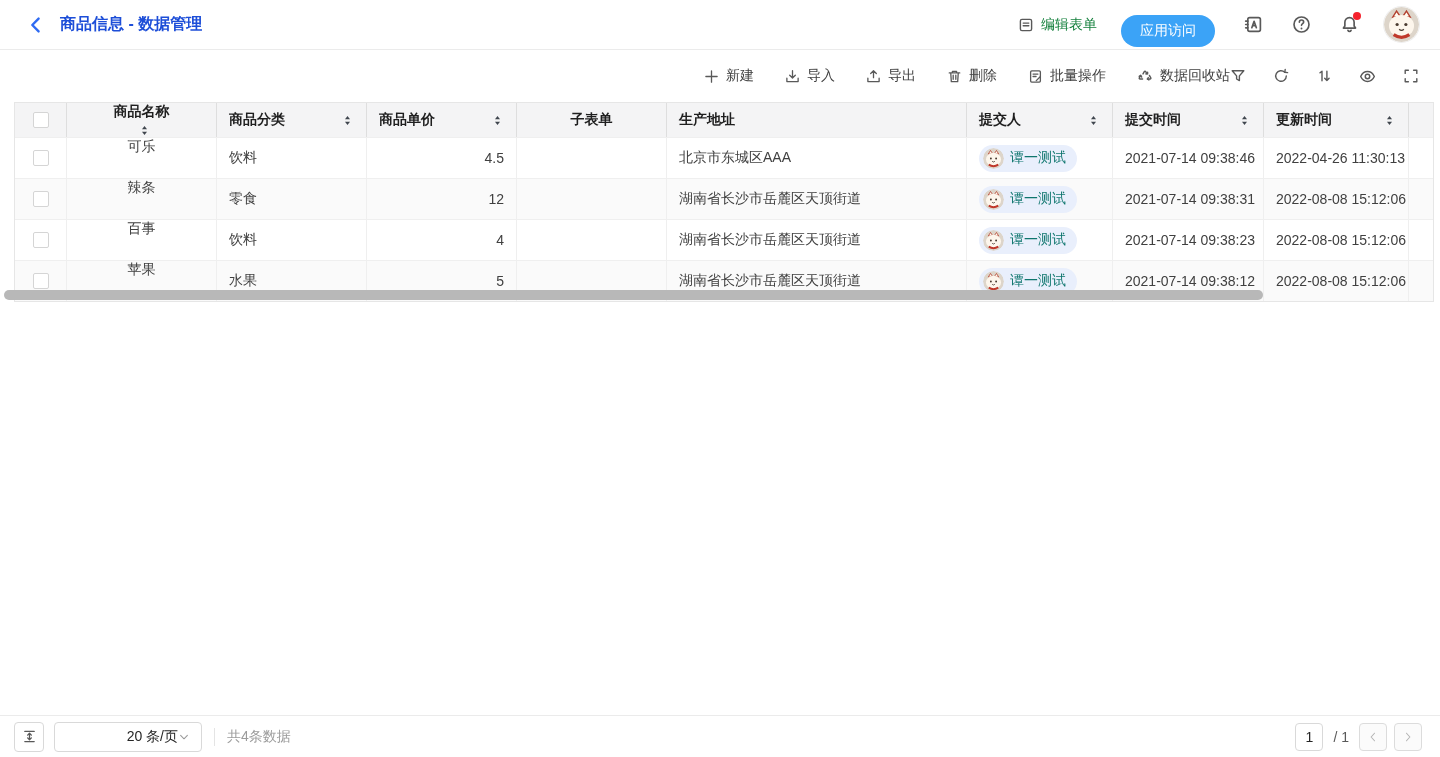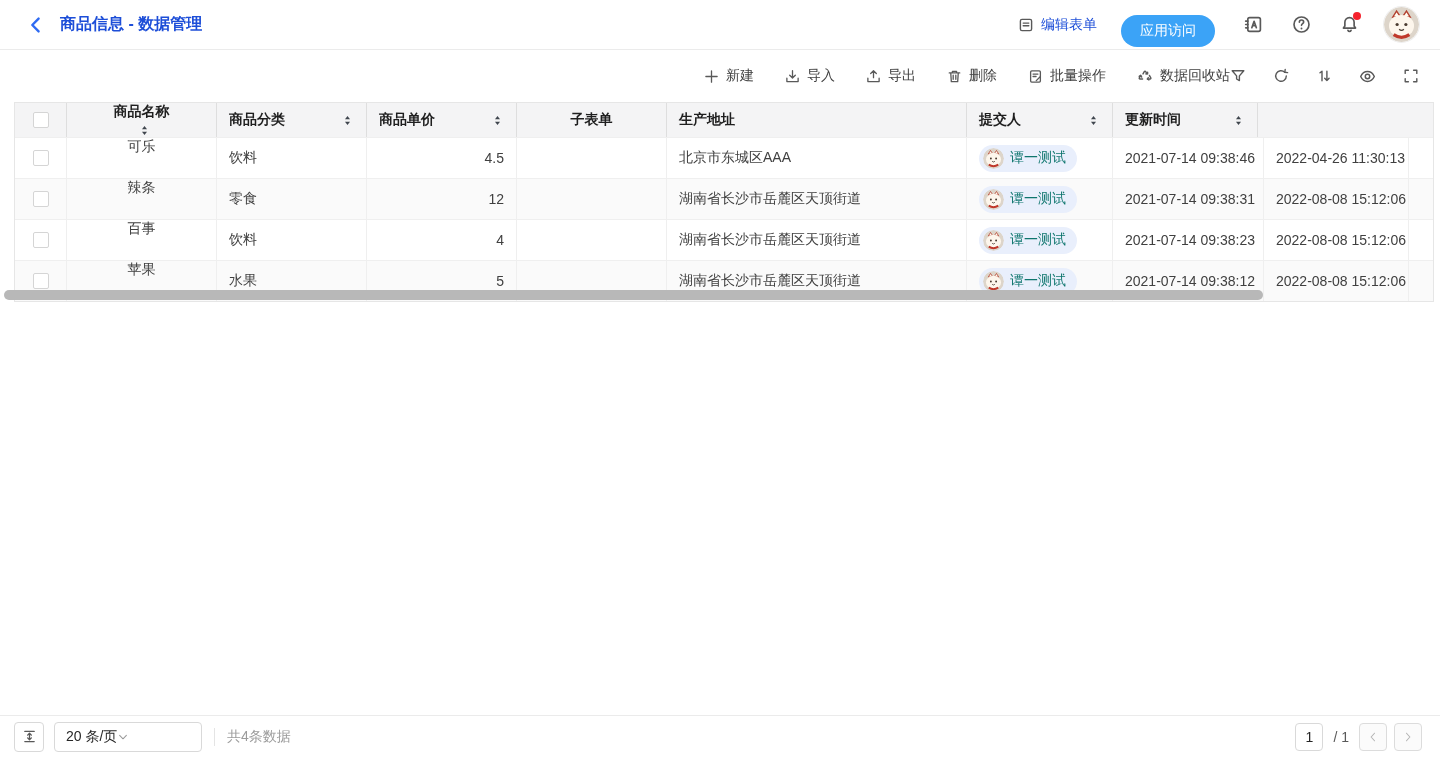--- a/index.html
+++ b/index.html
@@ -13,21 +13,21 @@
 
   
   .topbar {
     height: 50px; display: flex; align-items: center; justify-content: space-between;
     padding: 0 21px 0 26px; border-bottom: 1px solid #ebebeb; background: #fff;
   }
   .topbar-left { display: flex; align-items: center; }
   .back-btn { cursor: pointer; display: flex; align-items: center; }
   .page-title { font-size: 16px; font-weight: 700; margin-left: 14px; color: #1d4ed8; }
   .topbar-right { display: flex; align-items: center; }
-  .edit-form-btn { display: flex; align-items: center; gap: 7px; color: #1d4ed8; cursor: pointer; }
+  .edit-form-btn { display: flex; align-items: center; gap: 7px; color: #15803d; cursor: pointer; }
   .app-access-btn {
     margin-left: 24px; background: #3ba3f7; color: #fff; border: none; cursor: pointer;
     height: 32px; padding: 0 19px; border-radius: 16px; font-size: 14px;
     font-family: inherit;
     margin-top: 12px;
   }
   .tb-icon-btn { margin-left: 29px; position: relative; cursor: pointer; }
   .badge-dot {
     position: absolute; top: -3px; right: -2px; width: 8px; height: 8px;
     background: #f5222d; border-radius: 50%;
@@ -93,21 +93,21 @@
     display: flex; align-items: center; justify-content: space-between;
     padding: 0 18px 0 14px;
   }
   .bb-left { display: flex; align-items: center; }
   .sq-btn {
     width: 30px; height: 30px; border: 1px solid #d9d9d9; border-radius: 4px;
     display: flex; align-items: center; justify-content: center; background: #fff; cursor: pointer;
   }
   .page-size-select {
     margin-left: 10px; height: 30px; width: 148px; border: 1px solid #d9d9d9; border-radius: 4px;
-    display: flex; align-items: center; justify-content: flex-start;
+    display: flex; align-items: center; justify-content: flex-end;
     padding: 0 11px; cursor: pointer; color: #262626; background: #fff;
   }
   .bb-divider { width: 1px; height: 18px; background: #e4e4e4; margin: 0 12px 0 12px; }
   .total-text { color: #9b9b9b; }
   .bb-right { display: flex; align-items: center; }
   .page-box {
     min-width: 28px; height: 28px; border: 1px solid #d9d9d9; border-radius: 4px;
     display: flex; align-items: center; justify-content: center; padding: 0 8px; cursor: pointer;
   }
   .page-total { margin: 0 10px 0 10px; color: #595959; }
@@ -292,20 +292,26 @@
     </div>
     <div class="th col-addr">
       <span>生产地址</span>
     </div>
     <div class="th col-submitter">
       <span>提交人</span>
       <svg class="sort-caret" width="13" height="13" viewBox="0 0 16 16">
           <use href="#sort-caret-sym"></use>
         </svg>
     </div>
+    <div class="th col-stime">
+      <span>提交时间</span>
+      <svg class="sort-caret" width="13" height="13" viewBox="0 0 16 16">
+          <use href="#sort-caret-sym"></use>
+        </svg>
+    </div>
     <div class="th col-utime">
       <span>更新时间</span>
       <svg class="sort-caret" width="13" height="13" viewBox="0 0 16 16">
           <use href="#sort-caret-sym"></use>
         </svg>
     </div>
     <div class="th col-sliver"></div>
   </div>
 
   <div class="tr">

